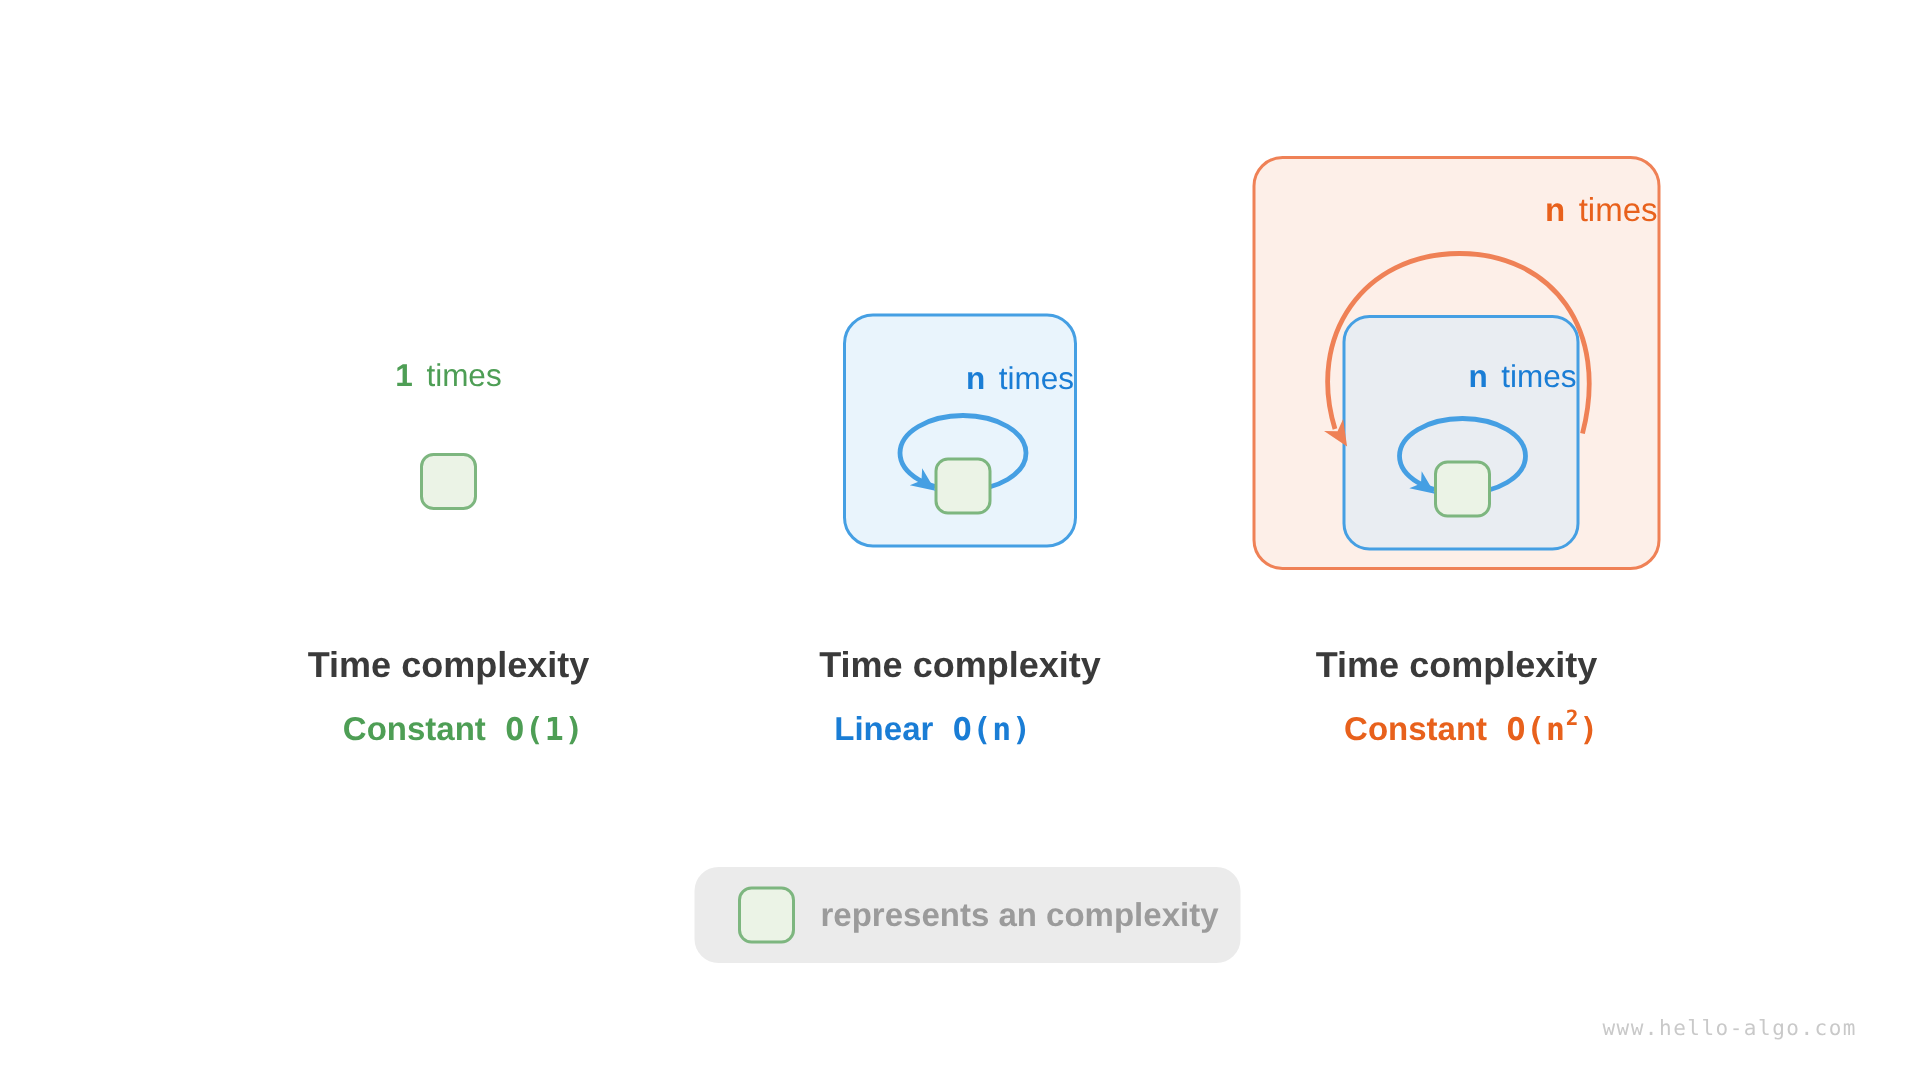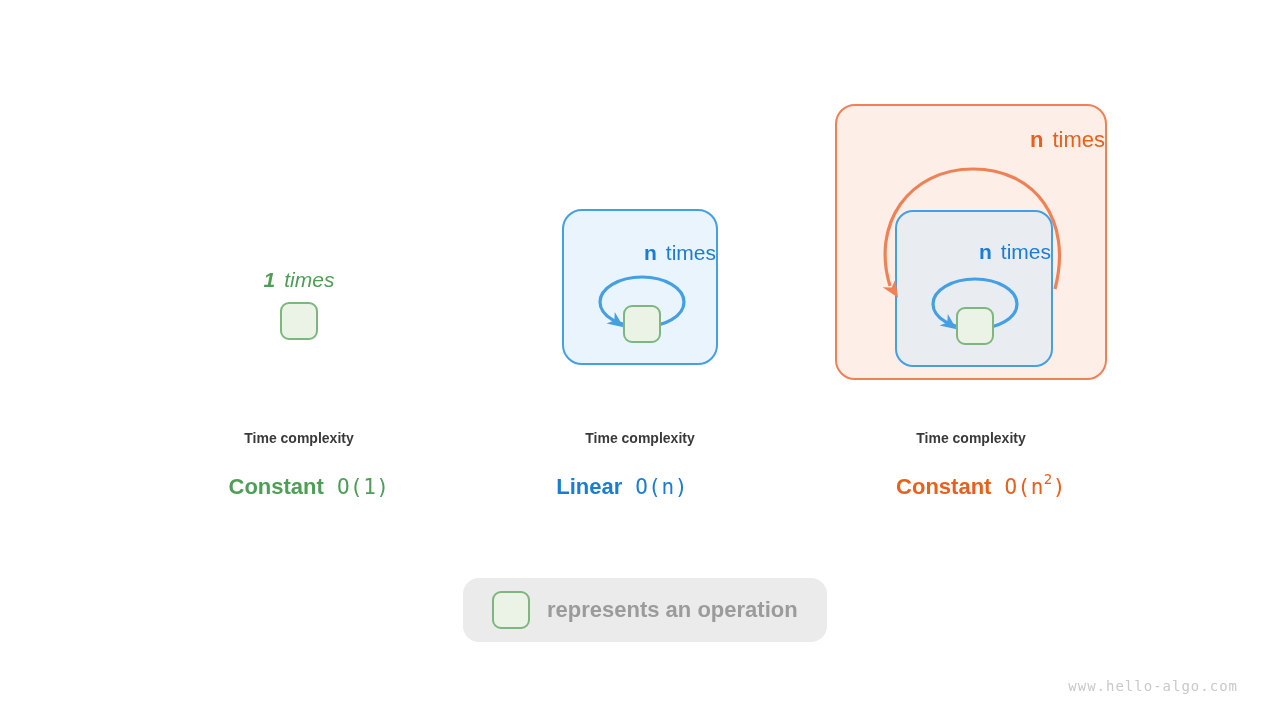--- a/index.html
+++ b/index.html
@@ -86,36 +86,36 @@
   }
 
   
   .caption {
     position: absolute;
     transform: translateX(-50%);
     text-align: center;
     white-space: nowrap;
   }
   .caption-title {
-    font-size: 14px;
+    font-size: 24px;
     font-weight: 700;
     color: var(--dark_text);
   }
   .caption-sub {
     position: absolute;
     transform: translateX(-50%);
     font-size: 22px;
     font-weight: 700;
     white-space: nowrap;
   }
   .caption-sub .cname { margin-right: 13px; margin-left: 20px; }
   .caption-sub .notation {
     font-family: "DejaVu Sans Mono", monospace;
     font-size: 21px;
-    font-weight: 400;
+    font-weight: 700;
     letter-spacing: 0.5px;
   }
   .caption-sub .notation sup {
     font-size: 14px;
     position: relative;
     top: -2px;
   }
 
   
   .legend {
@@ -145,21 +145,21 @@
     font-size: 14px;
     letter-spacing: 1px;
     color: var(--watermark);
     white-space: nowrap;
     margin-top: 28px;
   }
 </style>
 </head>
 <body>
 
-<div class="abs loop-label green-text" style="left:299px; top:268px; right:auto; transform:translateX(-50%);font-style:italic;">
+<div class="abs loop-label green-text" style="left:299px; top:239px; right:auto; transform:translateX(-50%);">
   <span class="count">1</span><span class="word">times</span>
 </div>
 <div class="op-box" style="left:280px; top:302px;"></div>
 
 <section class="panel-box blue-box" style="left:562px; top:209px; width:156px; height:156px;">
   <div class="loop-label blue-text" style="top:30px;">
     <span class="count">n</span><span class="word">times</span>
   </div>
   <svg class="loop-svg" width="156" height="156" viewBox="0 0 156 156">
     <ellipse class="blue-loop" cx="78" cy="91" rx="42" ry="25"></ellipse>
@@ -213,16 +213,16 @@
 
 <div class="caption" style="left:971px; top:430px;">
   <div class="caption-title">Time complexity</div>
 </div>
 <div class="caption-sub orange-text" style="left:971px; top:473px;">
   <span class="cname">Constant</span><span class="notation"><span>O(n</span><sup>2</sup><span>)</span></span>
 </div>
 
 <div class="legend" style="left:463px; top:578px; width:364px; height:64px;">
   <div class="op-box" style="left:29px; top:13px;"></div>
-  <div class="legend-text">represents an operation</div>
+  <div class="legend-text">represents an complexity</div>
 </div>
 
 <div class="watermark">www.hello-algo.com</div>
 
 </body></html>

